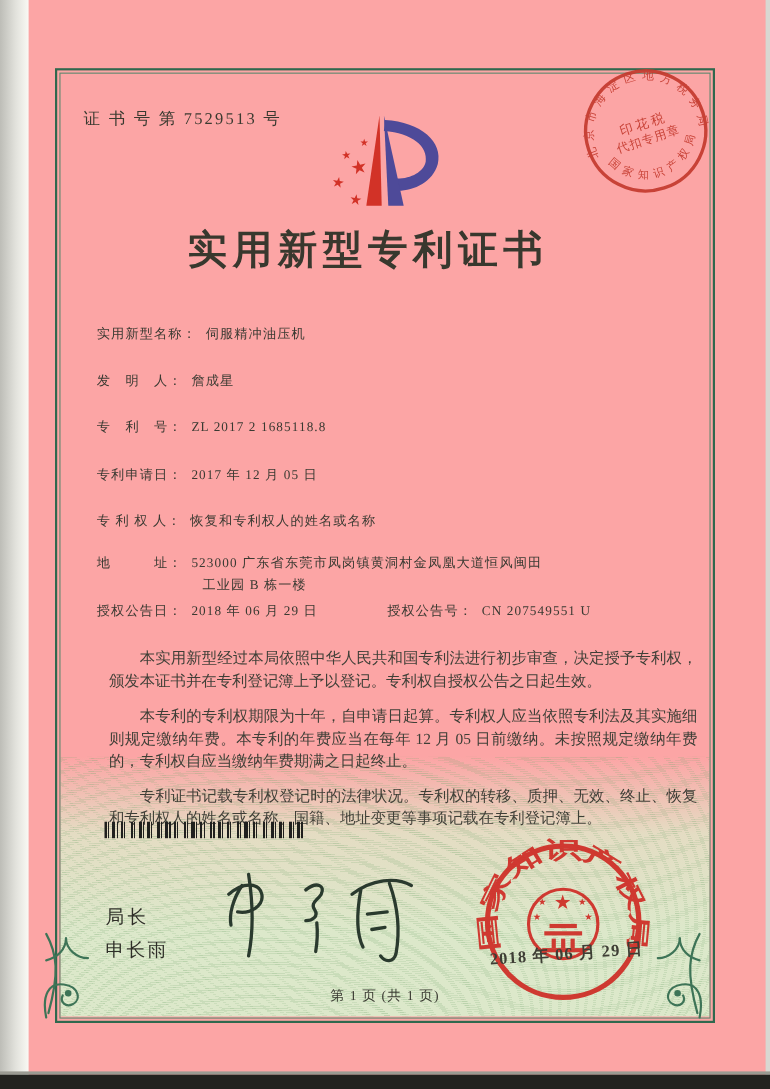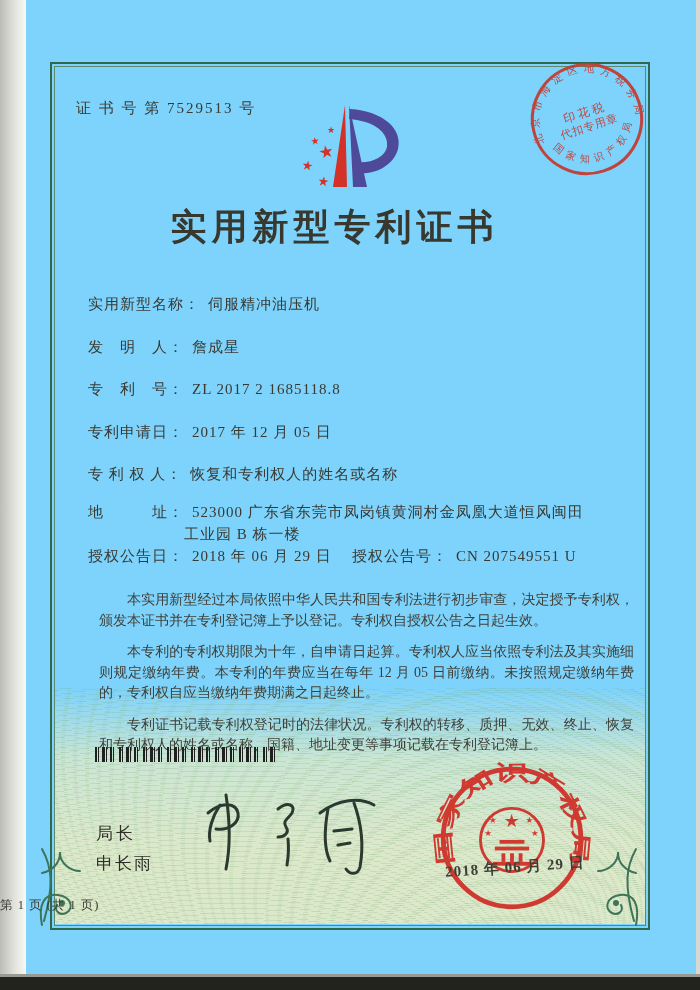--- a/index.html
+++ b/index.html
@@ -1,17 +1,17 @@
 <!DOCTYPE html>
 <html><head>
 <meta charset="utf-8">
 <style>
   html,body{margin:0;padding:0;background:#e8e8e2;}
   .scan{position:relative;width:700px;height:990px;overflow:hidden;
-        background:#7dd3fc;font-family:"Liberation Serif","DejaVu Serif",serif;}
+        background:#fca5a5;font-family:"Liberation Serif","DejaVu Serif",serif;}
   .scan-left-strip{position:absolute;left:0;top:0;width:26px;height:990px;
         background:linear-gradient(to right,#bdbdb7,#e2e2dc 55%,#f9f9f4);}
   .scan-right-edge{position:absolute;right:0;top:0;width:4px;height:990px;background:#d8d8d2;}
   .scan-bottom-edge{position:absolute;left:0;bottom:0;width:700px;height:13px;background:#22221f;}
   .scan-bottom-shadow{position:absolute;left:0;bottom:13px;width:700px;height:3px;background:#9a9a92;}
 
   .frame{position:absolute;left:50px;top:62px;width:596px;height:864px;
          border:2.5px solid #30684e;z-index:1;}
   .frame-inner{position:absolute;inset:2px;border:1px solid #5d886e;}
 
@@ -24,21 +24,21 @@
   .cert-no{position:absolute;left:76px;top:99px;z-index:2;font-size:15px;color:#3a3a30;letter-spacing:2px;}
 
   .logo{position:absolute;left:287px;top:101px;width:126px;height:92px;z-index:2;}
 
   .tax-stamp{position:absolute;left:520px;top:52px;width:134px;height:134px;z-index:3;
              transform:rotate(-18deg);opacity:.92;}
 
   .title{position:absolute;left:0;top:203px;width:669px;z-index:2;text-align:center;
          font-size:36px;font-weight:600;color:#38382e;letter-spacing:5px;}
 
-  .field-row{position:absolute;left:88px;z-index:2;font-size:15px;color:#3a3a32;white-space:nowrap;font-family:Liberation Serif, serif;}
+  .field-row{position:absolute;left:88px;z-index:2;font-size:12px;color:#3a3a32;white-space:nowrap;font-family:Liberation Serif, serif;}
   .flabel{display:inline-block;margin-right:8px;letter-spacing:1px;}
   .fvalue{letter-spacing:1px;}
   .addr-line2{padding-left:96px;letter-spacing:1px;margin-top:3px;}
 
   .paragraphs{position:absolute;left:88px;top:579px;width:557px;z-index:2;
               font-size:14px;line-height:20.5px;color:#3f3f37;text-align:justify;}
   .paragraphs p{margin:11px;text-indent:2em;}
 
   .barcode{position:absolute;left:95px;top:747px;width:182px;height:15px;z-index:2;
     background:repeating-linear-gradient(90deg,
@@ -47,21 +47,21 @@
       #20201e 15px 17px,transparent 17px 18px,#20201e 18px 19px,transparent 19px 24px);}
 
   .officer-title{position:absolute;left:96px;top:822px;z-index:2;font-size:17px;color:#2e2e28;letter-spacing:3px;text-align:right;}
   .officer-name{position:absolute;left:96px;top:852px;z-index:2;font-size:17px;color:#2e2e28;letter-spacing:2px;font-family:Liberation Serif, serif;}
   .signature{position:absolute;left:192px;top:786px;width:190px;height:94px;z-index:2;}
 
   .main-seal{position:absolute;left:426px;top:752px;width:172px;height:172px;z-index:2;opacity:.93;}
   .seal-date{position:absolute;left:422px;top:858px;width:186px;z-index:3;text-align:center;
              font-size:15px;color:#3e3e35;letter-spacing:1px;transform:rotate(-4deg);font-weight:600;}
 
-  .page-footer{position:absolute;left:0;top:897px;width:700px;z-index:2;
+  .page-footer{position:absolute;left:0;top:897px;width:700px;z-index:2;text-align:center;
                font-size:12.5px;color:#3a3a32;letter-spacing:1px;}
 
   .flourish{position:absolute;width:58px;height:84px;z-index:2;}
   .flourish-left{left:34px;top:843px;}
   .flourish-right{left:586px;top:843px;transform:scaleX(-1);}
 </style>
 </head>
 <body>
 
 <div class="scan">

